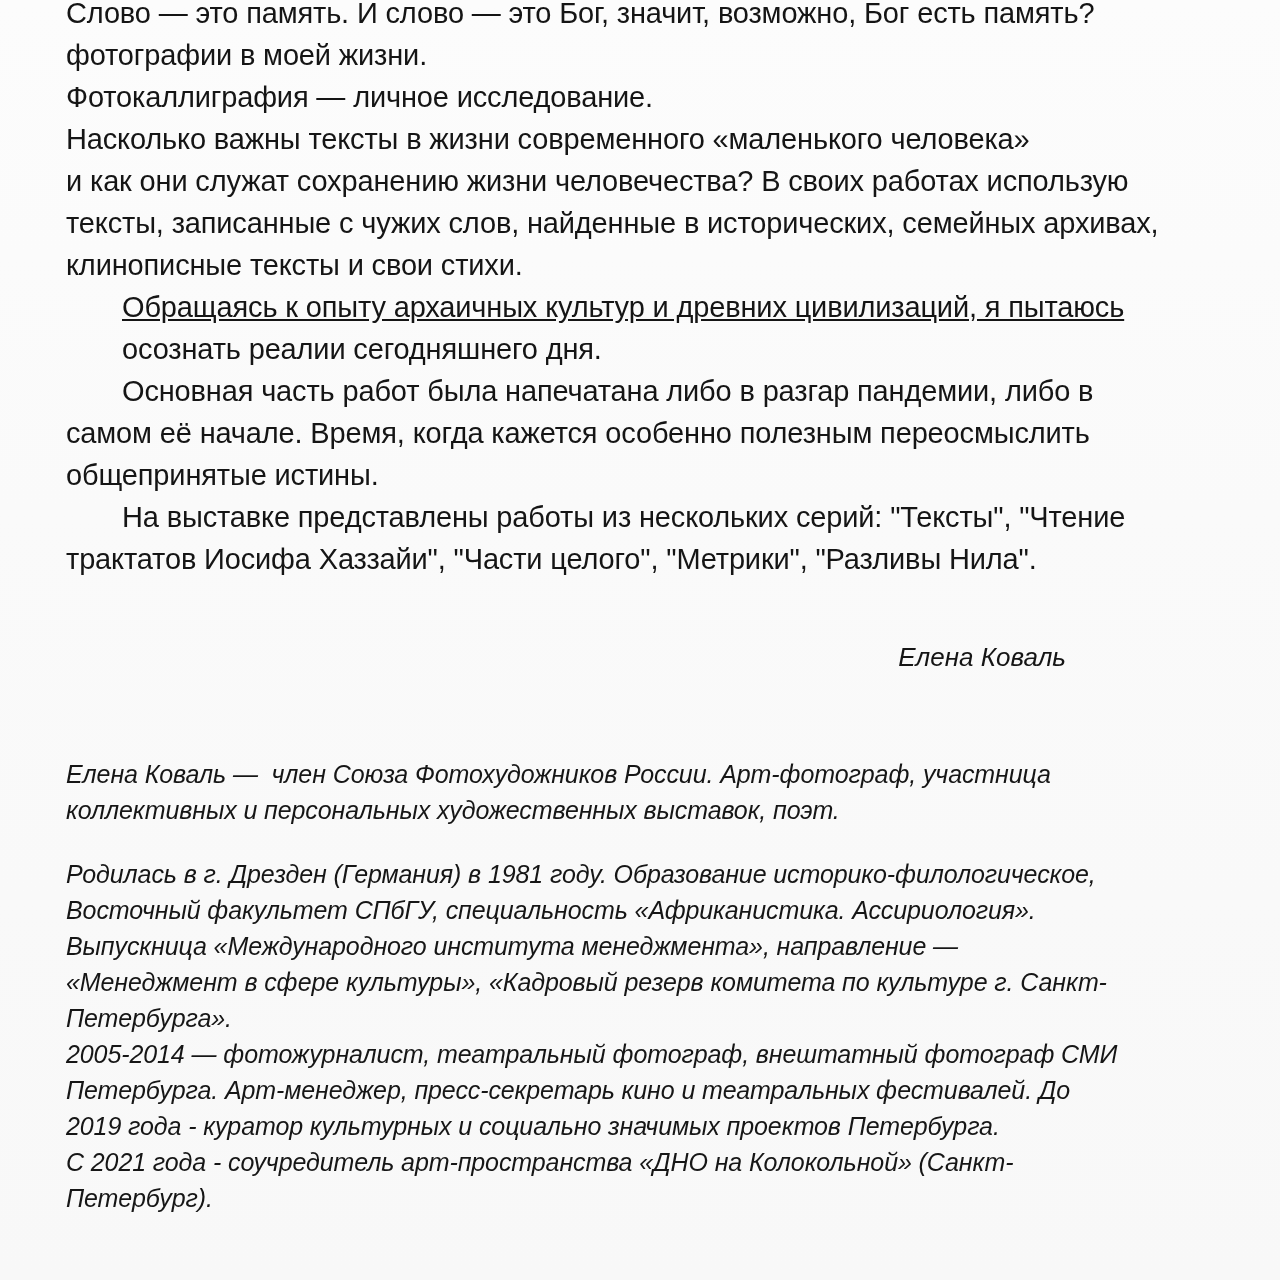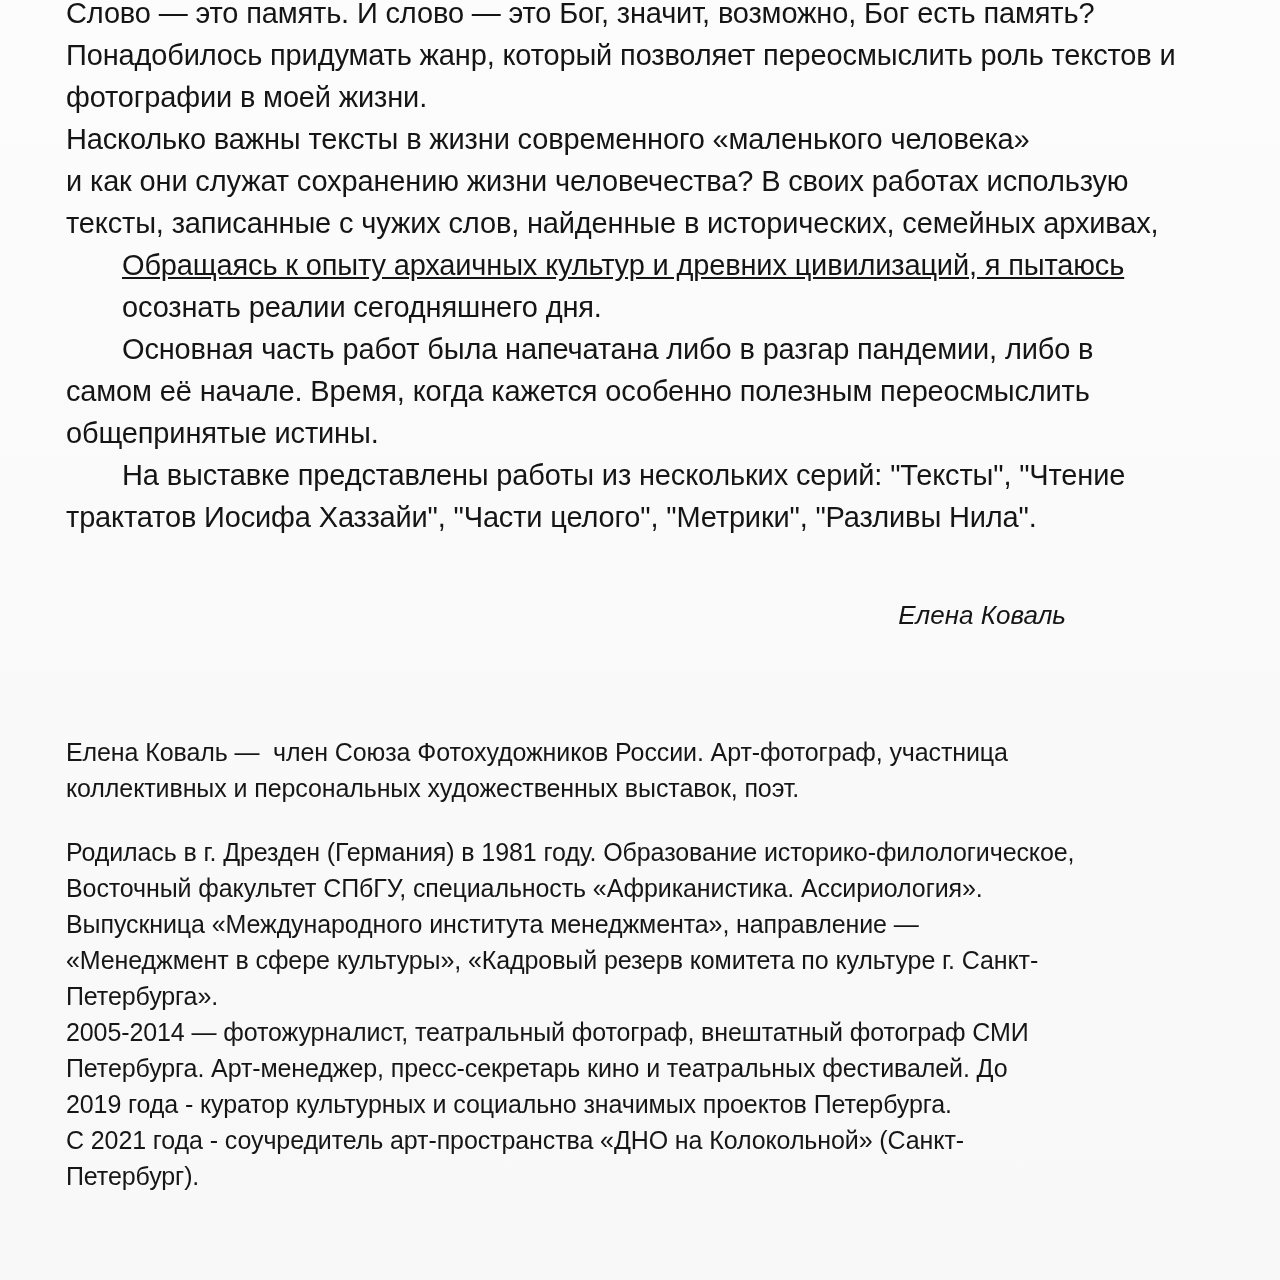--- a/index.html
+++ b/index.html
@@ -56,21 +56,22 @@
     padding-right: 130px;
     font-style: italic;
     font-size: 26px;
     line-height: 42px;
     font-weight: 400;
     color: #151515;
   }
 
   
   .bio {
-    margin-top: 98px;
+    margin-top: 78px;
+    font-style: italic;
     font-size: 25px;
     line-height: 36px;
     letter-spacing: -0.1px;
     color: #161616;
   }
   .bio .para {
     margin: 0 0 28px 0;
   }
   .bio .para:last-child {
     margin-bottom: 0;
@@ -93,25 +94,26 @@
 </head>
 <body>
 
 <div class="page">
   <div class="content">
 
     <section class="statement">
 
       <p>
         <span class="line clipped-top">Слово — это память. И слово — это Бог, значит, возможно, Бог есть память?</span>
-        <span class="line">Понадобилось придумать жанр, который позволяет переосмыслить роль текстов и</span>
         <span class="line">фотографии в моей жизни.</span>
+        <span class="line">Фотокаллиграфия — личное исследование.</span>
         <span class="line">Насколько важны тексты в жизни современного «маленького человека»</span>
         <span class="line">и как они служат сохранению жизни человечества? В своих работах использую</span>
         <span class="line">тексты, записанные с чужих слов, найденные в исторических, семейных архивах,</span>
+        <span class="line">клинописные тексты и свои стихи.</span>
       </p>
 
       <p class="indent">
         <span class="line" style="text-indent:56px;text-decoration:underline;">Обращаясь к опыту архаичных культур и древних цивилизаций, я пытаюсь</span>
         <span class="line">осознать реалии сегодняшнего дня.</span>
       </p>
 
       <p>
         <span class="line" style="text-indent:56px;">Основная часть работ была напечатана либо в разгар пандемии, либо в</span>
         <span class="line">самом её начале. Время, когда кажется особенно полезным переосмыслить</span>

